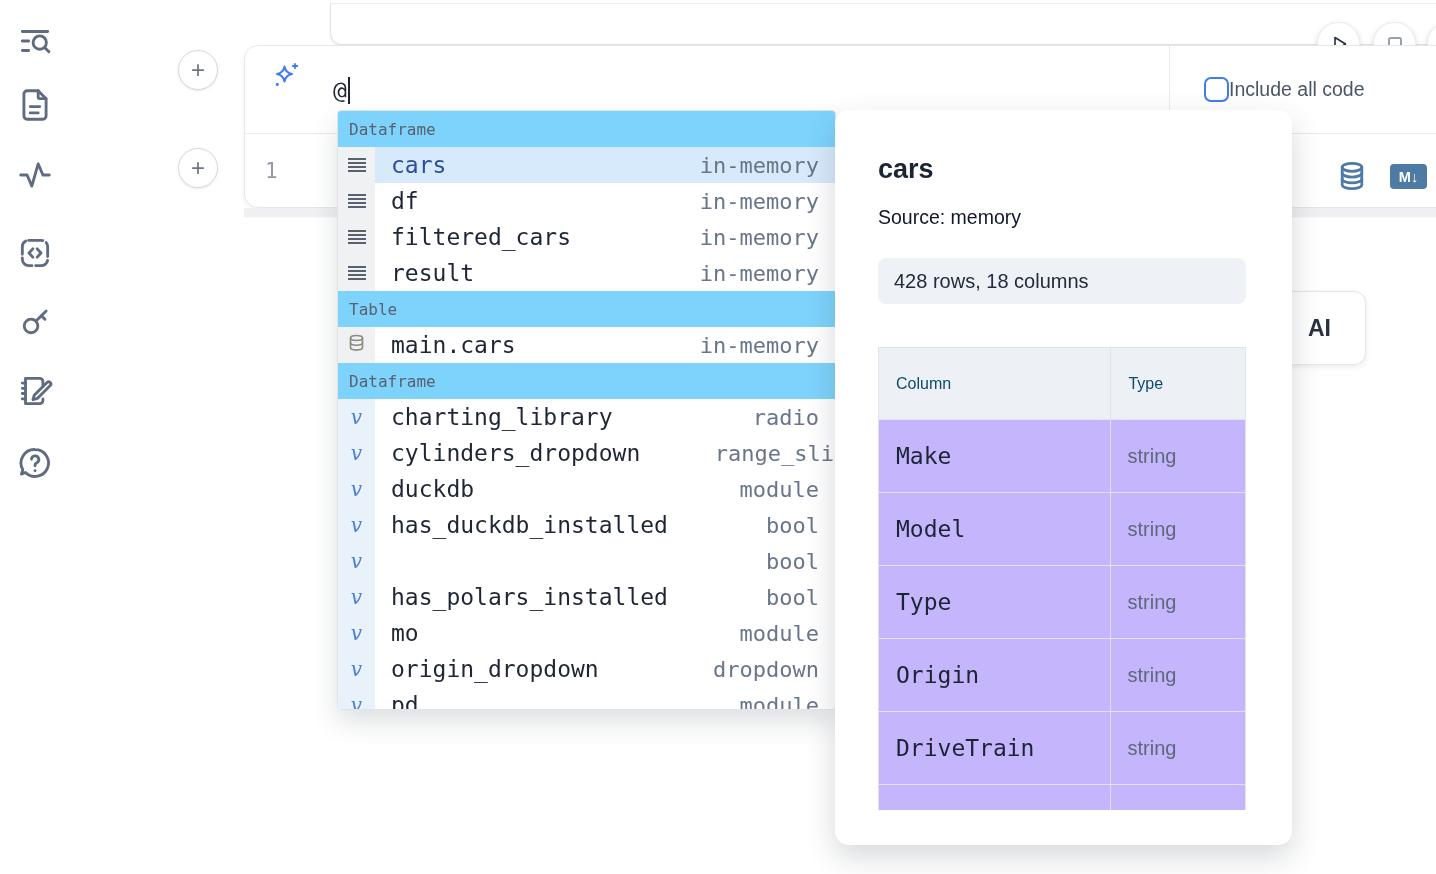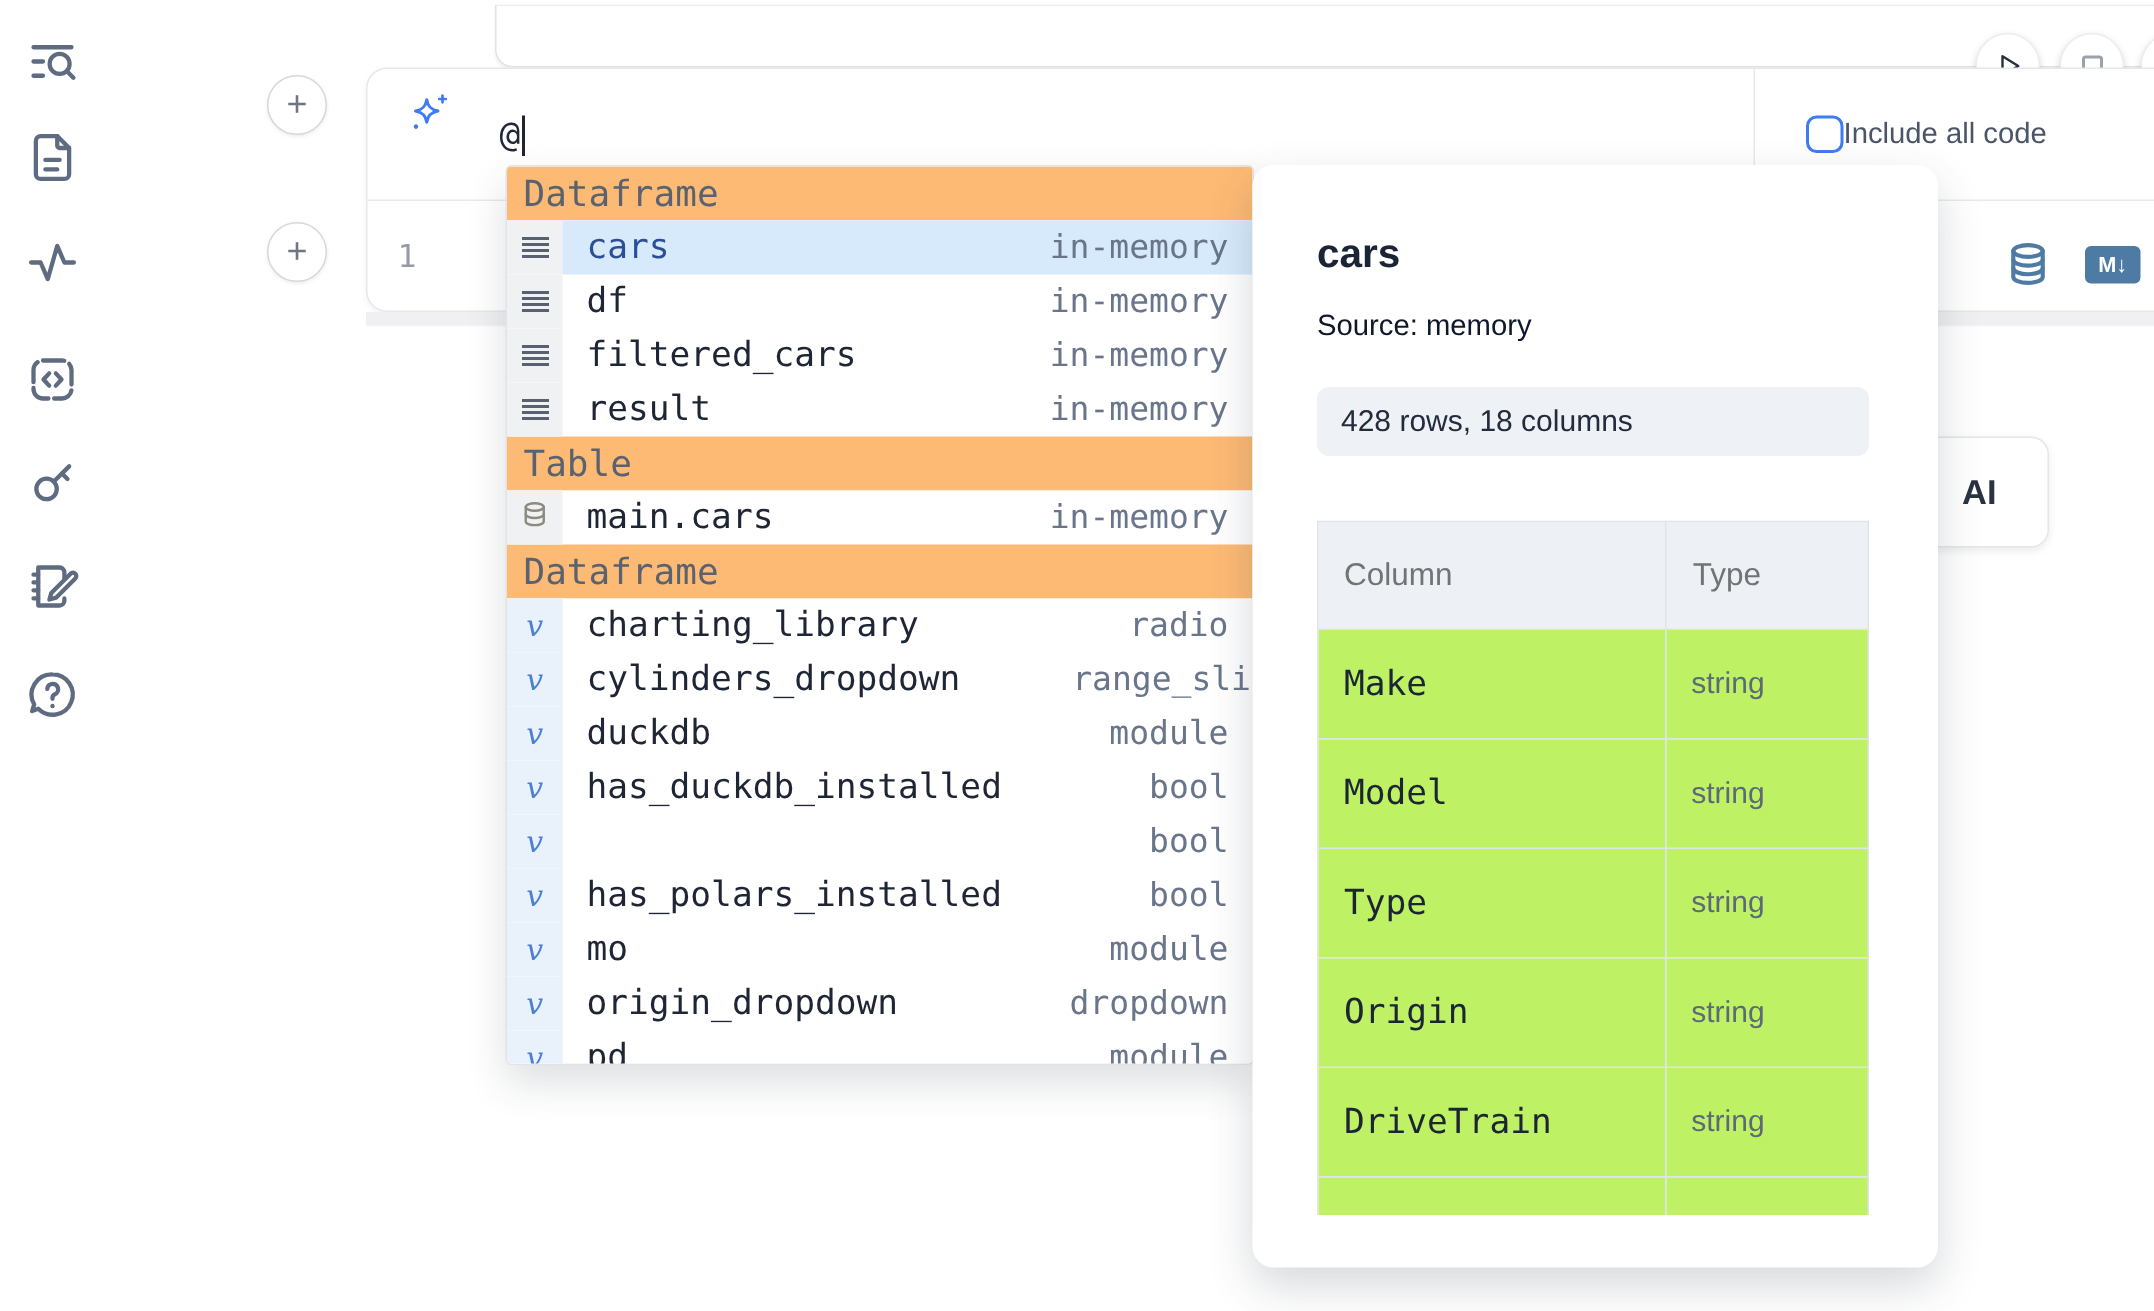--- a/index.html
+++ b/index.html
@@ -52,22 +52,22 @@
 
   
   .ai-btn { left:1236px; top:291px; width:130px; height:74px; background:#fff; border:1px solid #e4e6ea;
     border-radius:12px; box-shadow:0 2px 6px rgba(0,0,0,.08); cursor:pointer;
     display:flex; align-items:center; justify-content:flex-end; padding-right:34px;
     font-weight:bold; font-size:23px; color:#2a3342; z-index:4;text-align:center; }
 
   
   .dropdown { left:337px; top:110px; width:499px; height:600px; background:#fff; border:1px solid #e1e3e7;
     border-radius:4px; box-shadow:0 12px 26px rgba(50,60,70,.16); overflow:hidden; z-index:20; }
-  .dd-header { height:36px; background:#fdba74; color:#5a626f; font-family:"DejaVu Sans Mono", monospace;
-    font-size:24px; display:flex; align-items:center; padding-left:11px; }
+  .dd-header { height:36px; background:#7dd3fc; color:#5a626f; font-family:"DejaVu Sans Mono", monospace;
+    font-size:16px; display:flex; align-items:center; padding-left:11px; }
   .dd-item { height:36px; display:flex; align-items:center; cursor:pointer; background:#fff; }
   .dd-gutter { width:37px; height:100%; flex:none; display:flex; align-items:center; justify-content:center; background:#f0f1f3; }
   .dd-gutter.var { background:#e9f1fb; }
   .dd-body { flex:1; height:100%; display:flex; align-items:center; padding:0 16px; }
   .dd-item.selected .dd-body { background:#d7eafb; }
   .dd-name { font-family:"DejaVu Sans Mono", monospace; font-size:23px; color:#1e2534; }
   .dd-item.selected .dd-name { color:#2c4e97; }
   .dd-spacer { flex:1; }
   .dd-detail { font-family:"DejaVu Sans Mono", monospace; font-size:22px; color:#69758a; }
   .dd-detail.edge { margin-right:-15px; }
@@ -79,22 +79,22 @@
   
   .panel { left:835px; top:110px; width:457px; height:735px; background:#fff; border-radius:14px;
     box-shadow:0 12px 30px rgba(50,60,75,.20); z-index:30; }
   .panel-title { position:absolute; left:43px; top:44px; font-size:27px; font-weight:bold; color:#1b2434; }
   .panel-source { position:absolute; left:43px; top:96px; font-size:19.5px; color:#0f172a; }
   .panel-pill { position:absolute; left:43px; top:148px; width:368px; height:46px; background:#eef1f6; border-radius:8px;
     display:flex; align-items:center; padding-left:16px; font-size:20px; color:#232c3c; }
   .schema-wrap { position:absolute; left:43px; top:237px; width:368px; height:463px; overflow:hidden; }
   table.schema { border-collapse:collapse; width:368px; }
   .schema th, .schema td { border:1px solid #dfe3ea; text-align:left; vertical-align:middle; }
-  .schema th { height:72px; background:#edf0f4; font-size:21px; font-weight:normal; color:#737373; padding-left:17px; }
-  .schema td { height:73px; background:#bef264; }
+  .schema th { height:72px; background:#edf0f4; font-size:16px; font-weight:normal; color:#0c4a6e; padding-left:17px; }
+  .schema td { height:73px; background:#c4b5fd; }
   .schema td.colname { font-family:"DejaVu Sans Mono", monospace; font-size:23px; color:#1c2533; padding-left:17px; width:233px; }
   .schema td.coltype { font-size:20px; color:#5d6979; padding-left:16px; width:135px; }
 </style>
 </head>
 <body>
 
 <div class="stage">
 
   <div class="rail-icon" style="top:22px">
     <svg viewBox="0 0 24 24">

